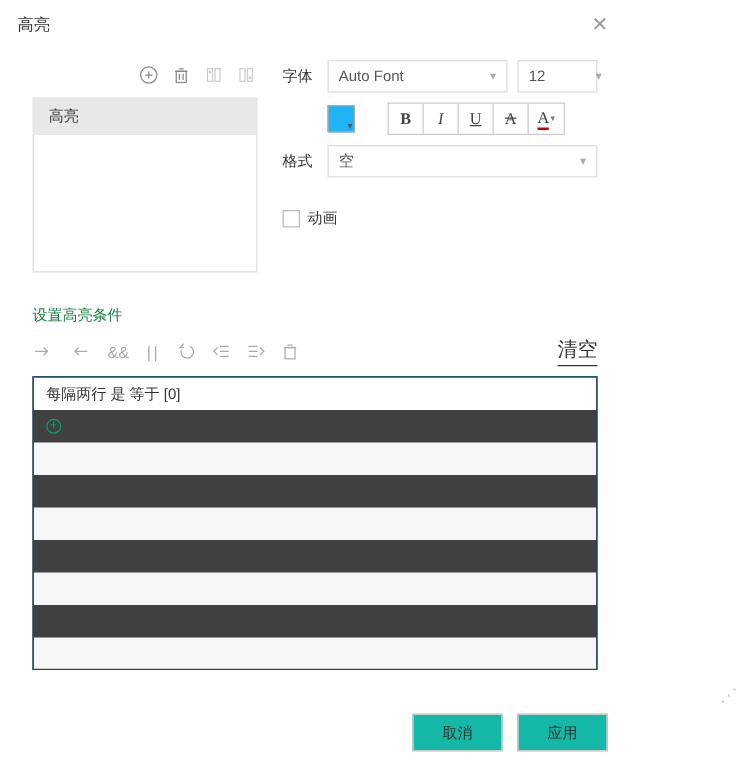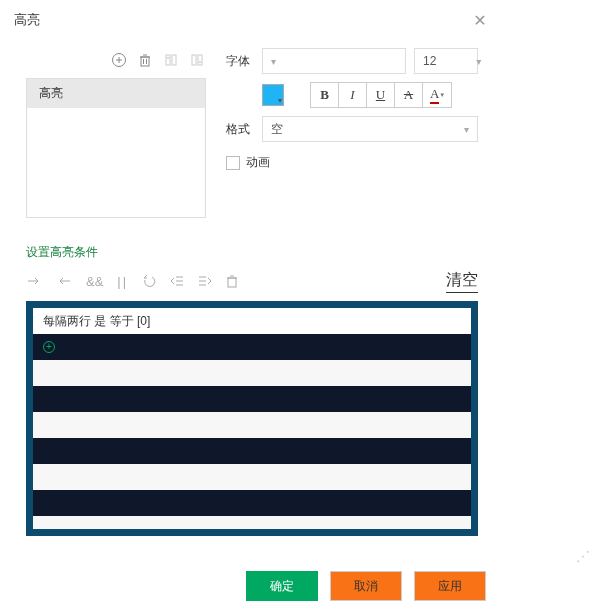--- a/index.html
+++ b/index.html
@@ -30,36 +30,36 @@
 .select-box .arrow { color: #aaa; font-size: 10px; }
 .size-box { width: 64px; gap: 40px; }
 .format-tools { display: flex; align-items: center; gap: 6px; margin-left: 36px; }
 .color-swatch { width: 22px; height: 22px; background: #1fb4f5; border: 1px solid #aaa; display: flex; align-items: flex-end; justify-content: flex-end; }
 .color-swatch .arrow { font-size: 8px; color: #555; margin: 0 1px 0 0; }
 .format-btns { display: flex; border: 1px solid #ccc; }
 .fbtn { width: 28px; height: 24px; display: flex; align-items: center; justify-content: center; border-right: 1px solid #ccc; font-size: 13px; font-family: "Times New Roman", serif; color: #444; cursor: pointer; }
 .fbtn:last-child { border-right: none; }
 .fbtn .sub-arrow { font-size: 7px; margin-left: 1px; color: #777; }
 .empty-select { flex: 1; }
-.anim-row { margin-top: 12px; margin-left: 0; display: flex; align-items: center; gap: 6px; }
+.anim-row { margin-top: 24px; margin-left: 0; display: flex; align-items: center; gap: 6px; }
 .empty-check { width: 14px; height: 14px; border: 1px solid #bbb; background: #fff; }
 .cond-section { margin-top: 26px; }
 .cond-title { font-size: 12px; color: #15803d; margin-bottom: 6px; }
 .cond-toolbar { display: flex; align-items: center; gap: 14px; height: 28px; }
 .ctb-icon { color: #aaa; cursor: default; display: flex; align-items: center; }
 .clear-link { margin-left: auto; color: #333; font-size: 16px; cursor: pointer; border-bottom: 1px solid #333; padding-bottom: 1px; }
-.cond-box { border: 7px solid #0c4a6e; margin-top: 6px; height: 235px; background: #0f172a; overflow: hidden; }
+.cond-box { border: 1px solid #0c4a6e; margin-top: 6px; height: 235px; background: #404040; overflow: hidden; }
 .cond-row { height: 26px; padding: 0 10px; display: flex; align-items: center; font-size: 12px; }
 .cond-row.r0 { background: #fff; color: #333; }
 .cond-row.r1 { color: #00a862; gap: 4px; }
 .cond-row.alt { background: #f7f7f7; }
 .plus-circle { width: 12px; height: 12px; border: 1px solid #00a862; border-radius: 50%; display: flex; align-items: center; justify-content: center; font-size: 10px; line-height: 1; }
 .resize-handle { position: absolute; right: 6px; bottom: 50px; color: #ccc; font-size: 14px; }
 .footer { height: 56px; border-top: 0; display: flex; align-items: center; justify-content: flex-end; padding: 0 18px; gap: 12px; margin-top: auto; }
-.btn { min-width: 72px; height: 30px; border: 1px solid #ccc; background: #f97316; font-size: 12px; color: #333; cursor: pointer; display: flex; align-items: center; justify-content: center; }
+.btn { min-width: 72px; height: 30px; border: 1px solid #ccc; background: #14b8a6; font-size: 12px; color: #333; cursor: pointer; display: flex; align-items: center; justify-content: center; }
 .btn.primary { background: #00a862; border-color: #00a862; color: #fff; }
 </style>
 </head>
 <body>
 <div class="dialog">
 
 <div class="header">
   <div class="header-title">高亮</div>
   <div class="close-btn">
     <span>✕</span>
@@ -104,20 +104,21 @@
       <div class="list-box">
         <div class="list-item">高亮</div>
       </div>
     </div>
 
     <div class="right-panel">
 
       <div class="form-row">
         <div class="form-label">字体</div>
         <div class="select-box font">
+          <span class="val">Auto Font</span>
           <span class="arrow">▾</span>
         </div>
         <div class="select-box size-box">
           <span class="val">12</span>
           <span class="arrow">▾</span>
         </div>
       </div>
 
       <div class="form-row">
         <div class="format-tools">
@@ -225,18 +226,17 @@
       <div class="cond-row alt"></div>
       <div class="cond-row"></div>
       <div class="cond-row alt"></div>
     </div>
   </div>
 </div>
 
 <div class="resize-handle">⋰</div>
 
 <div class="footer">
-  <div class="btn primary">确定</div>
   <div class="btn">取消</div>
   <div class="btn">应用</div>
 </div>
 
 </div>
 
 </body></html>

